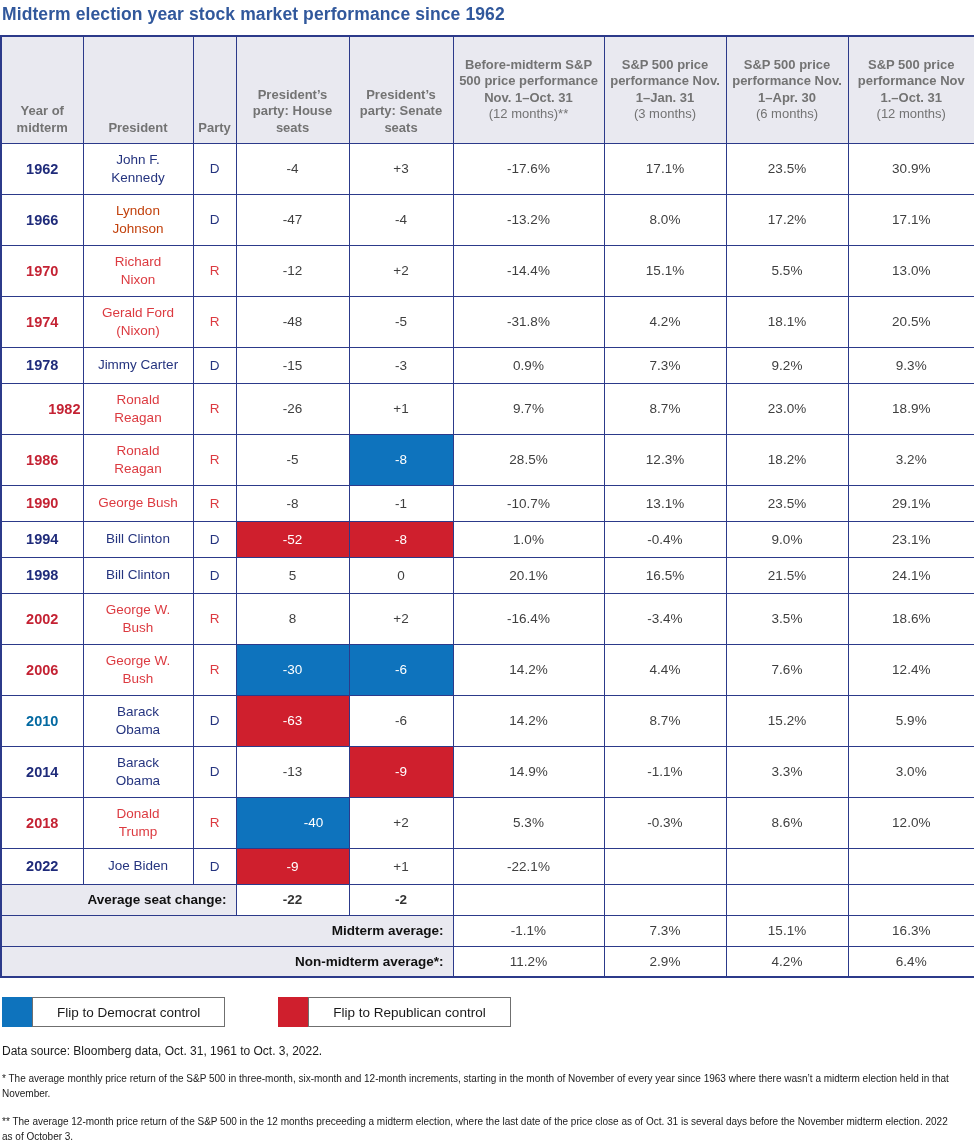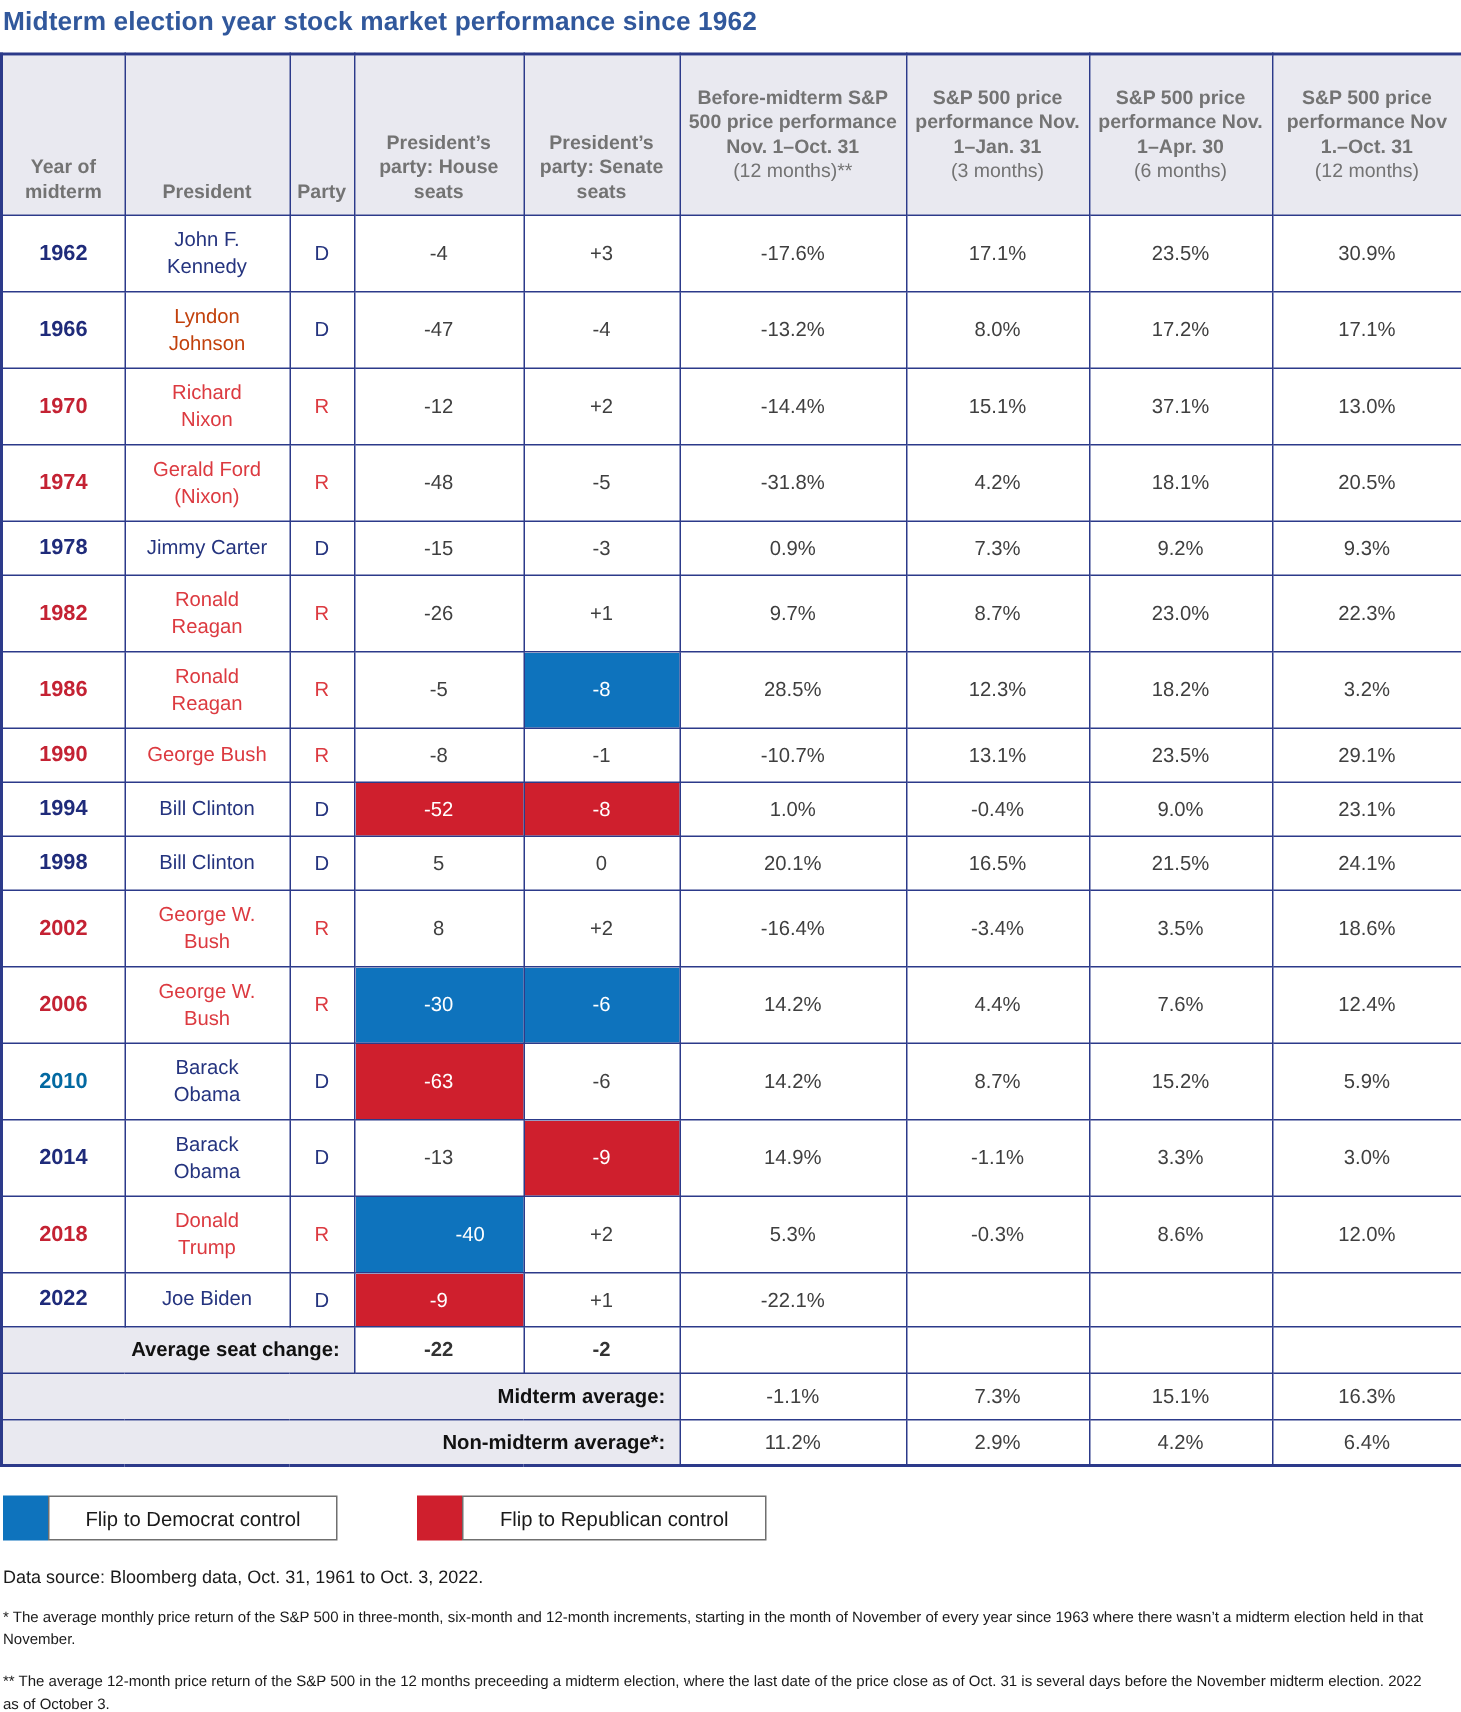--- a/index.html
+++ b/index.html
@@ -169,21 +169,21 @@
         </tr>
         <tr style="height: 51px;">
           <td class="year" style="color: rgb(196, 34, 51);">1970</td>
           <td class="president" style="color: rgb(220, 58, 64);">Richard
 Nixon</td>
           <td style="color: rgb(220, 58, 64);">R</td>
           <td>-12</td>
           <td>+2</td>
           <td>-14.4%</td>
           <td>15.1%</td>
-          <td>37.1%</td>
+          <td>5.5%</td>
           <td>13.0%</td>
         </tr>
         <tr style="height: 51px;">
           <td class="year" style="color: rgb(196, 34, 51);">1974</td>
           <td class="president" style="color: rgb(220, 58, 64);">Gerald Ford
 (Nixon)</td>
           <td style="color: rgb(220, 58, 64);">R</td>
           <td>-48</td>
           <td>-5</td>
           <td>-31.8%</td>
@@ -196,30 +196,30 @@
           <td class="president" style="color: rgb(37, 52, 127);">Jimmy Carter</td>
           <td style="color: rgb(37, 52, 127);">D</td>
           <td>-15</td>
           <td>-3</td>
           <td>0.9%</td>
           <td>7.3%</td>
           <td>9.2%</td>
           <td>9.3%</td>
         </tr>
         <tr style="height: 51px;">
-          <td class="year" style="color: rgb(196, 34, 51);">1982</td>
+          <td class="year" style="color: rgb(196, 34, 51); text-align: right;">1982</td>
           <td class="president" style="color: rgb(220, 58, 64);">Ronald
 Reagan</td>
           <td style="color: rgb(220, 58, 64);">R</td>
           <td>-26</td>
           <td>+1</td>
           <td>9.7%</td>
           <td>8.7%</td>
           <td>23.0%</td>
-          <td>22.3%</td>
+          <td>18.9%</td>
         </tr>
         <tr style="height: 51px;">
           <td class="year" style="color: rgb(196, 34, 51);">1986</td>
           <td class="president" style="color: rgb(220, 58, 64);">Ronald
 Reagan</td>
           <td style="color: rgb(220, 58, 64);">R</td>
           <td>-5</td>
           <td class="flip" style="background: rgb(14, 115, 189);">-8</td>
           <td>28.5%</td>
           <td>12.3%</td>

